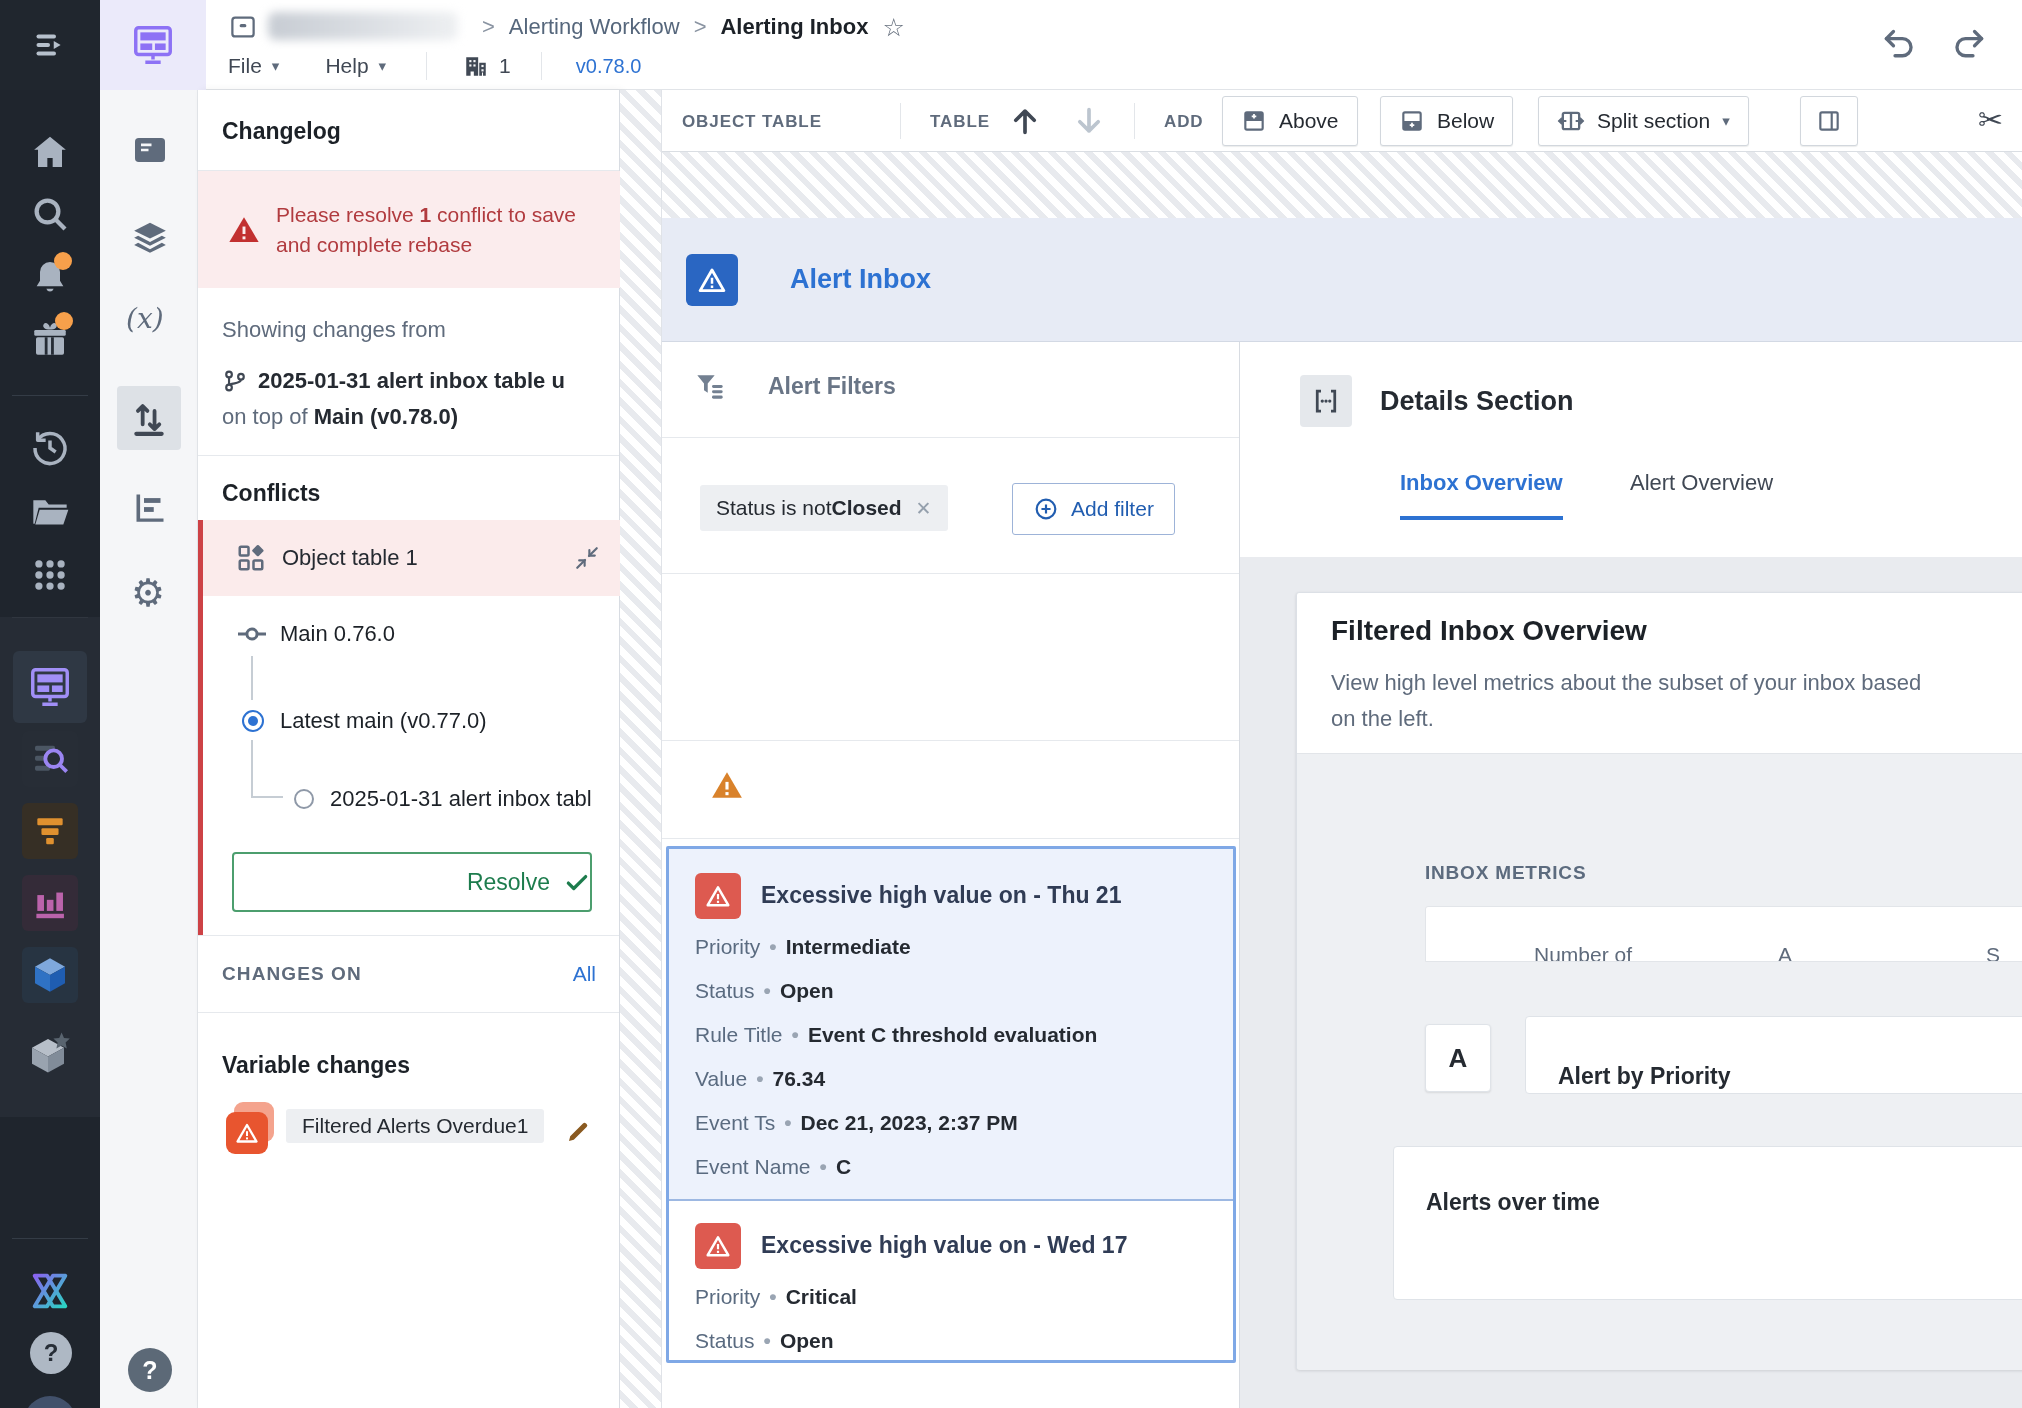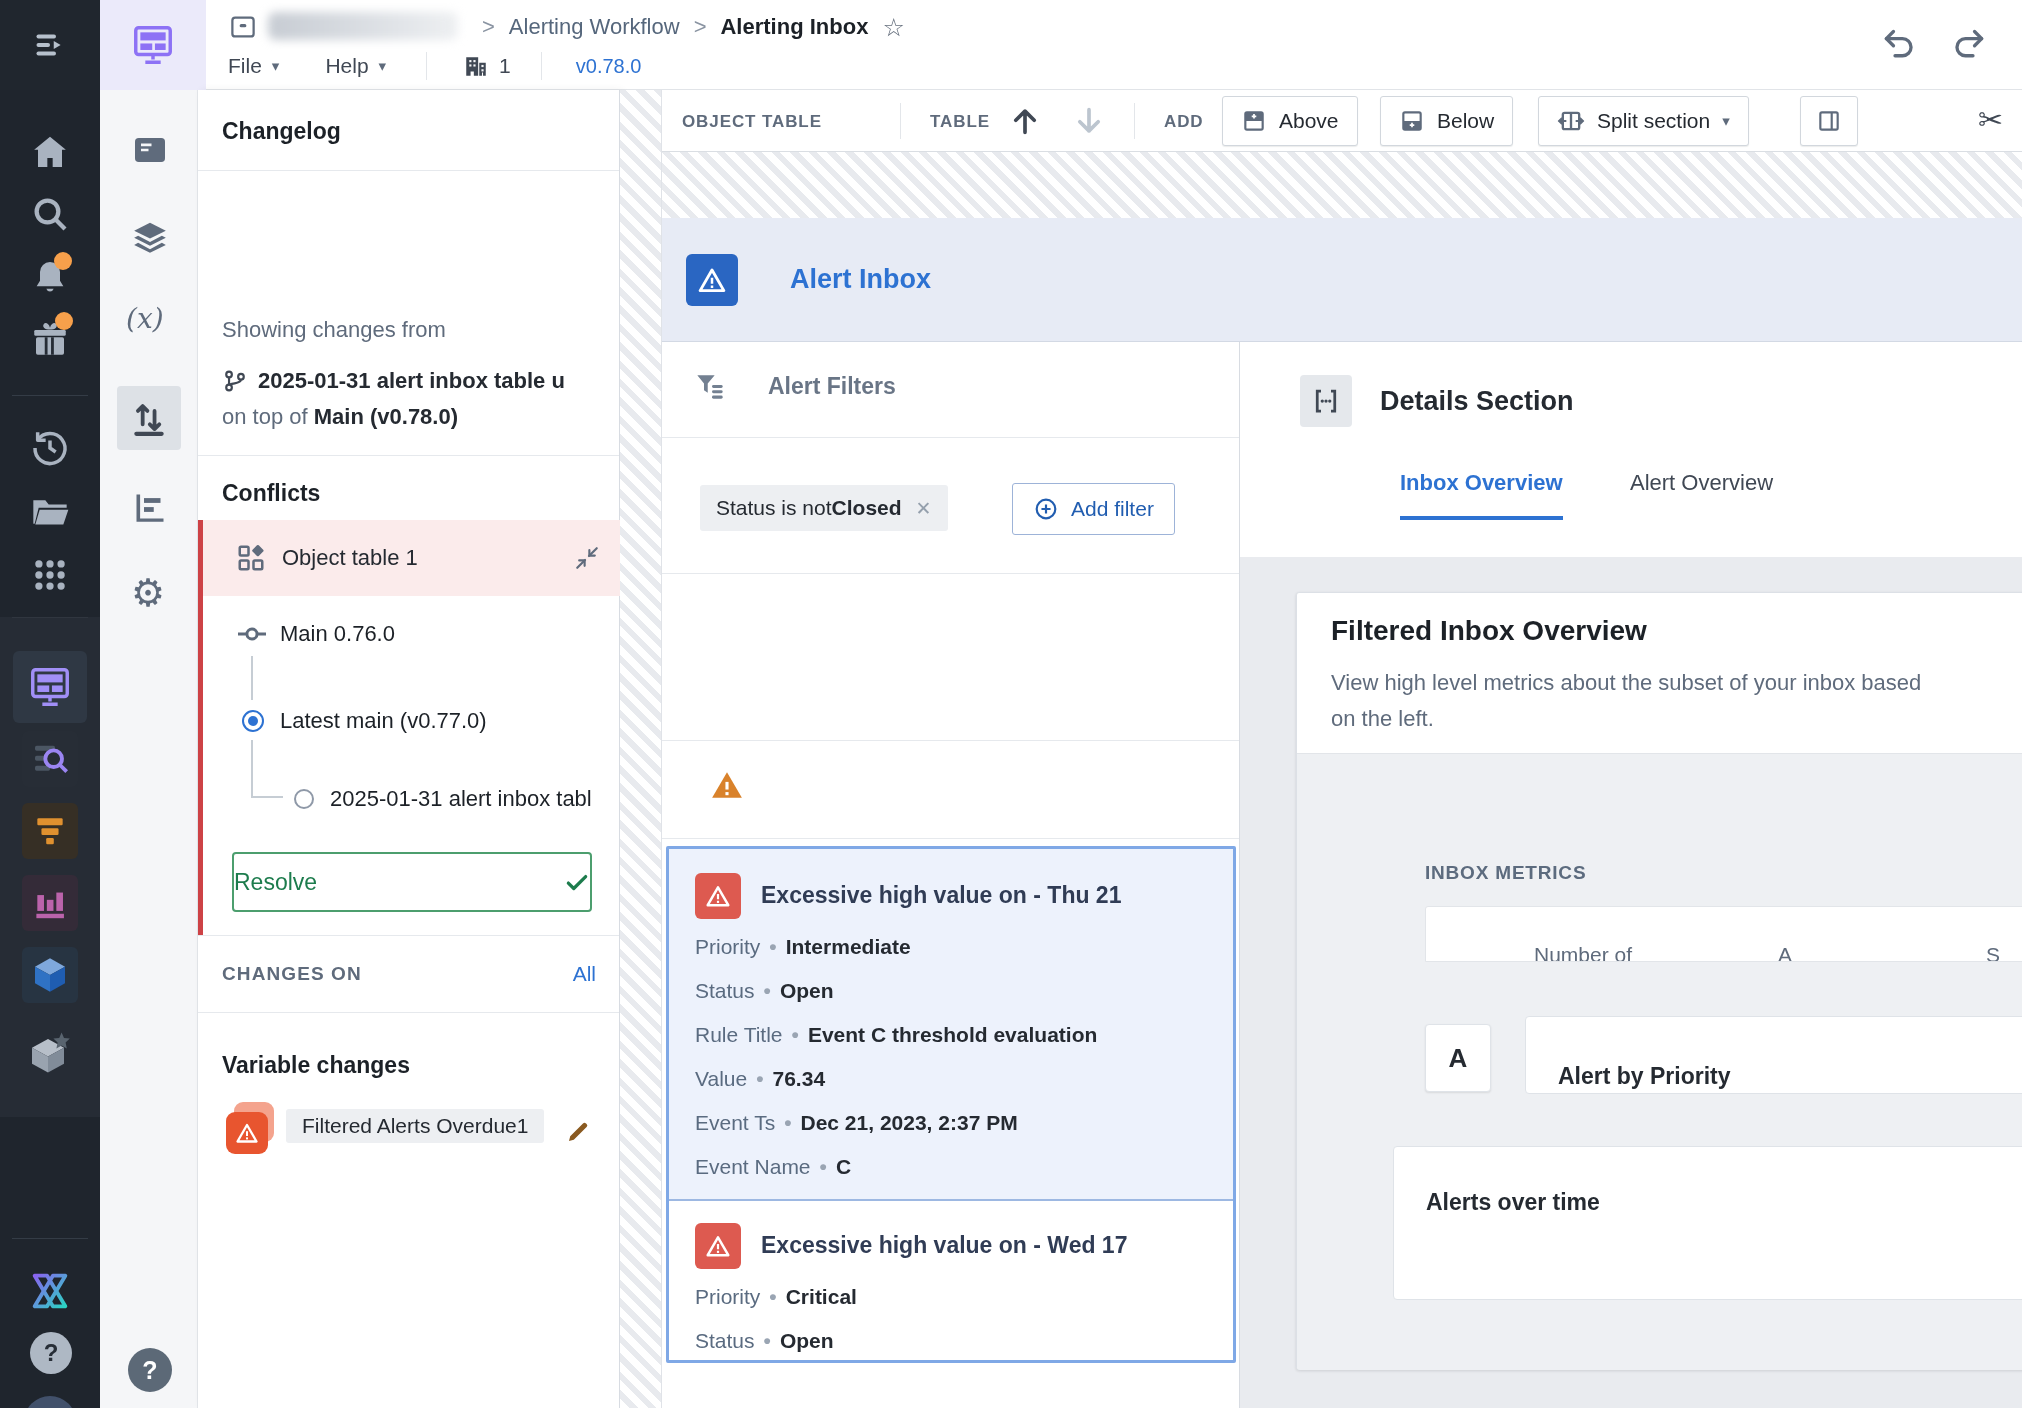--- a/index.html
+++ b/index.html
@@ -285,20 +285,32 @@
     <div class="ab helpq" style="left:28px;top:1258px;width:44px;height:44px;background:#5c6977;color:#fff;font-size:25px;">
       <span>?</span>
     </div>
   </div>
 
   <div class="ab" style="left:198px;top:90px;width:422px;height:1318px;background:#fff;border-right:1px solid #d8dce2;box-sizing:border-box;box-shadow:3px 0 8px rgba(17,20,24,.06);text-decoration:underline;">
 
     <div class="ab" style="left:24px;top:28px;font-size:23px;font-weight:700;color:#1c2127;">Changelog</div>
     <div class="sep-h" style="top:80px;"></div>
 
+    <div class="ab f" style="left:0;top:81px;width:422px;height:117px;background:#fbeced;gap:16px;padding:0 0 0 30px;box-sizing:border-box;">
+      <span class="ic">
+        <svg width="32" height="32" viewBox="0 0 24 24">
+            <path d="M12 2.5 23 21H1Z" fill="#c23030"></path>
+            <rect x="10.9" y="9.4" width="2.2" height="5.6" fill="#fbeced"></rect>
+            <rect x="10.9" y="16.8" width="2.2" height="2.2" fill="#fbeced"></rect>
+          </svg>
+      </span>
+      <div style="font-size:21px;line-height:30px;color:#b13b3f;width:310px;">
+        <span>Please resolve </span><b>1</b><span> conflict to save and complete rebase</span>
+      </div>
+    </div>
 
     <div class="ab" style="left:24px;top:222px;width:396px;">
       <div style="font-size:22px;color:#5f6b7c;line-height:36px;">Showing changes from</div>
       <div class="f" style="gap:10px;line-height:36px;white-space:nowrap;overflow:hidden;margin-top:15px;">
         <span class="ic">
           <svg width="26" height="26" viewBox="0 0 24 24" fill="none" stroke="#404854" stroke-width="2">
               <circle cx="6.5" cy="18" r="2.6"></circle>
               <circle cx="6.5" cy="6" r="2.6"></circle>
               <circle cx="17.5" cy="8" r="2.6"></circle>
               <path d="M6.5 8.6v6.8M17.5 10.6c0 3.8-6.5 3-10 4.6"></path>
@@ -360,21 +372,21 @@
     </div>
 
     <div class="ab" style="left:53px;top:650px;width:2px;height:58px;background:#c6cdd4;"></div>
     <div class="ab" style="left:53px;top:706px;width:32px;height:2px;background:#c6cdd4;"></div>
 
     <div class="ab f" style="left:96px;top:696px;gap:16px;cursor:pointer;width:324px;overflow:hidden;">
       <span class="radio" style="width:20px;height:20px;border:2px solid #8f99a8;"></span>
       <span style="font-size:22px;color:#1c2127;white-space:nowrap;">2025-01-31 alert inbox tabl</span>
     </div>
 
-    <div class="ab f" style="left:34px;top:762px;width:356px;height:56px;border:2px solid #4c9e6e;border-radius:4px;justify-content:space-between;gap:14px;cursor:pointer;background:#fff;">
+    <div class="ab f" style="left:34px;top:762px;width:356px;height:56px;border:2px solid #4c9e6e;border-radius:4px;justify-content:flex-end;gap:14px;cursor:pointer;background:#fff;">
       <span style="font-size:23px;color:#1d7c4d;">Resolve</span>
       <svg width="26" height="26" viewBox="0 0 24 24" fill="none" stroke="#1d7c4d" stroke-width="3" stroke-linecap="round" stroke-linejoin="round">
           <path d="M4 13l5 5L20 7"></path>
         </svg>
     </div>
 
     <div class="sep-h" style="top:845px;"></div>
 
     <div class="ab f" style="left:24px;top:846px;width:374px;height:76px;">
       <span style="font-size:19px;font-weight:600;letter-spacing:1.1px;color:#5f6b7c;flex:1;">CHANGES ON</span>

